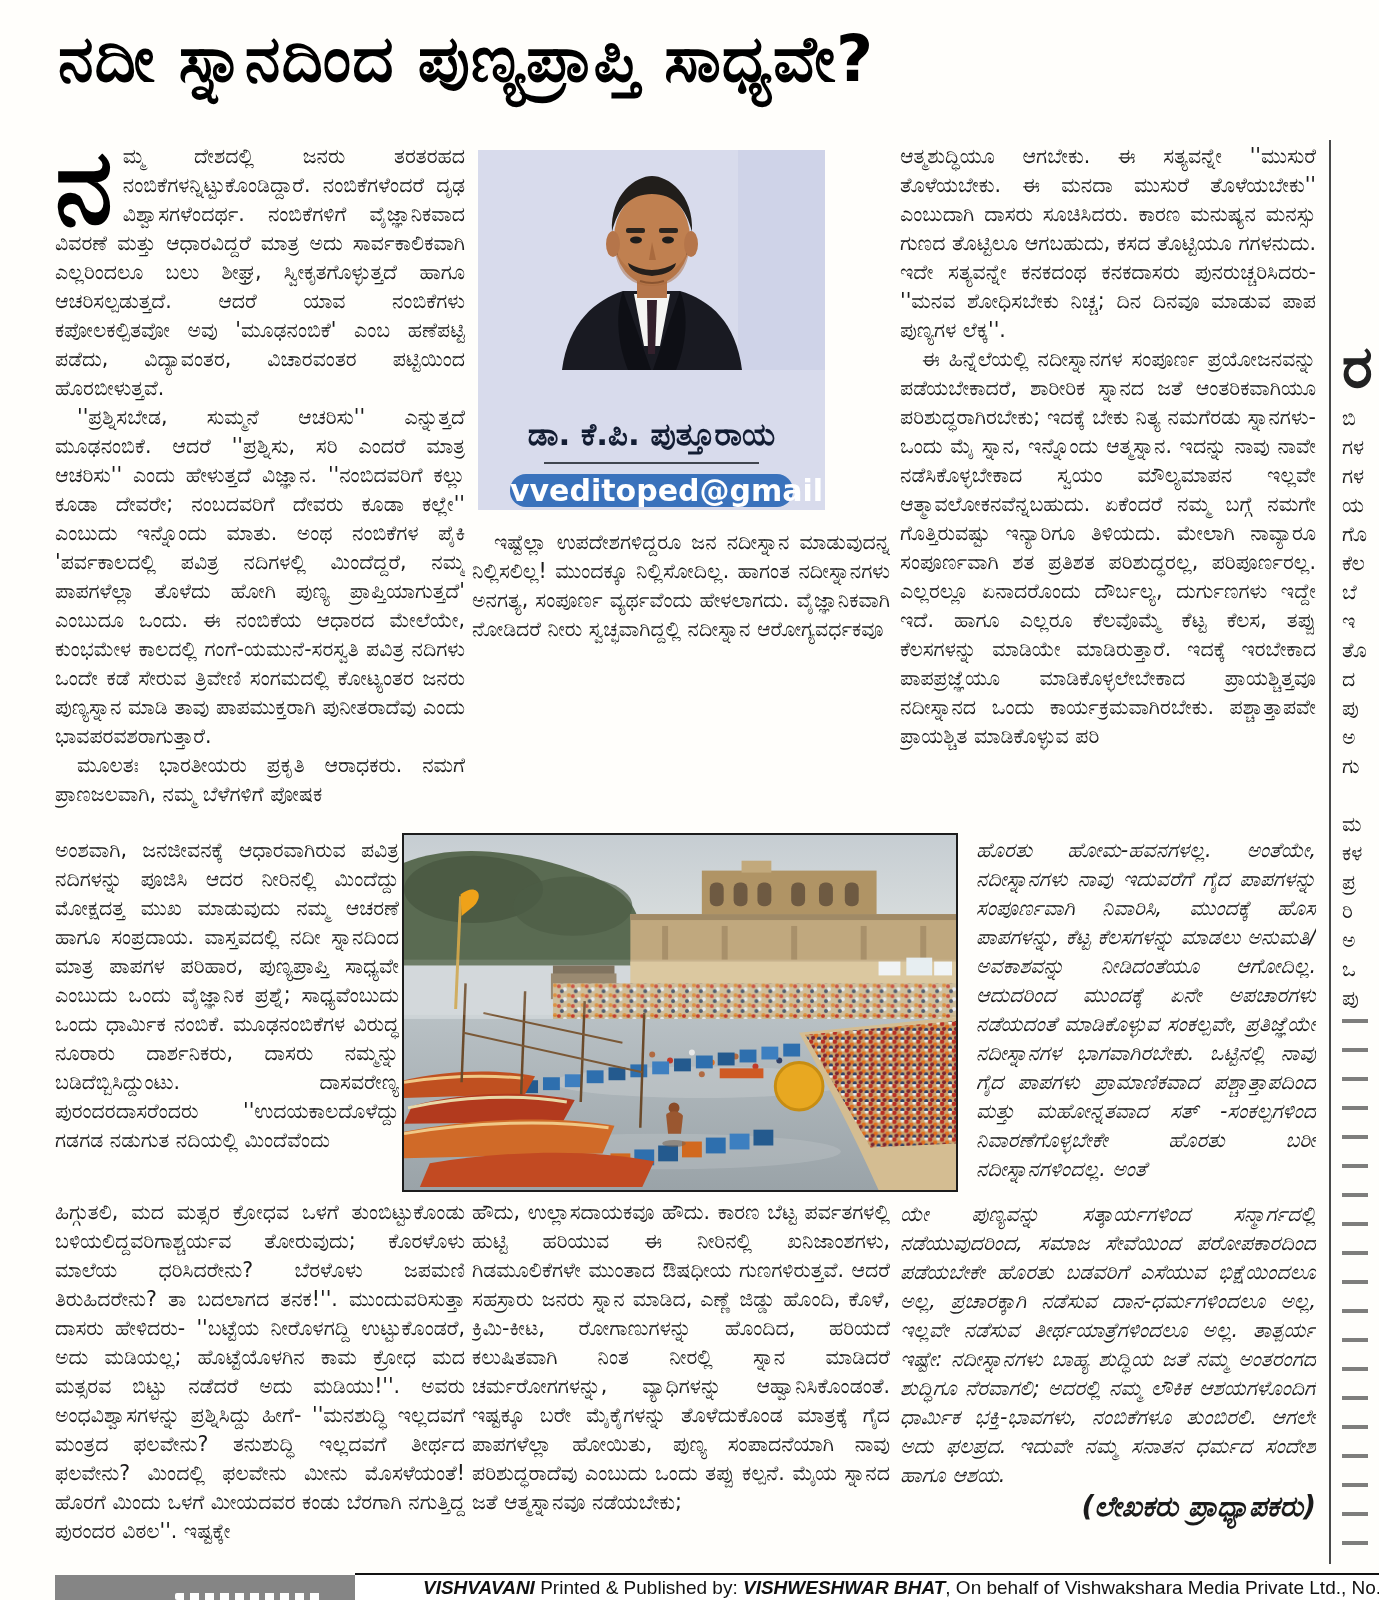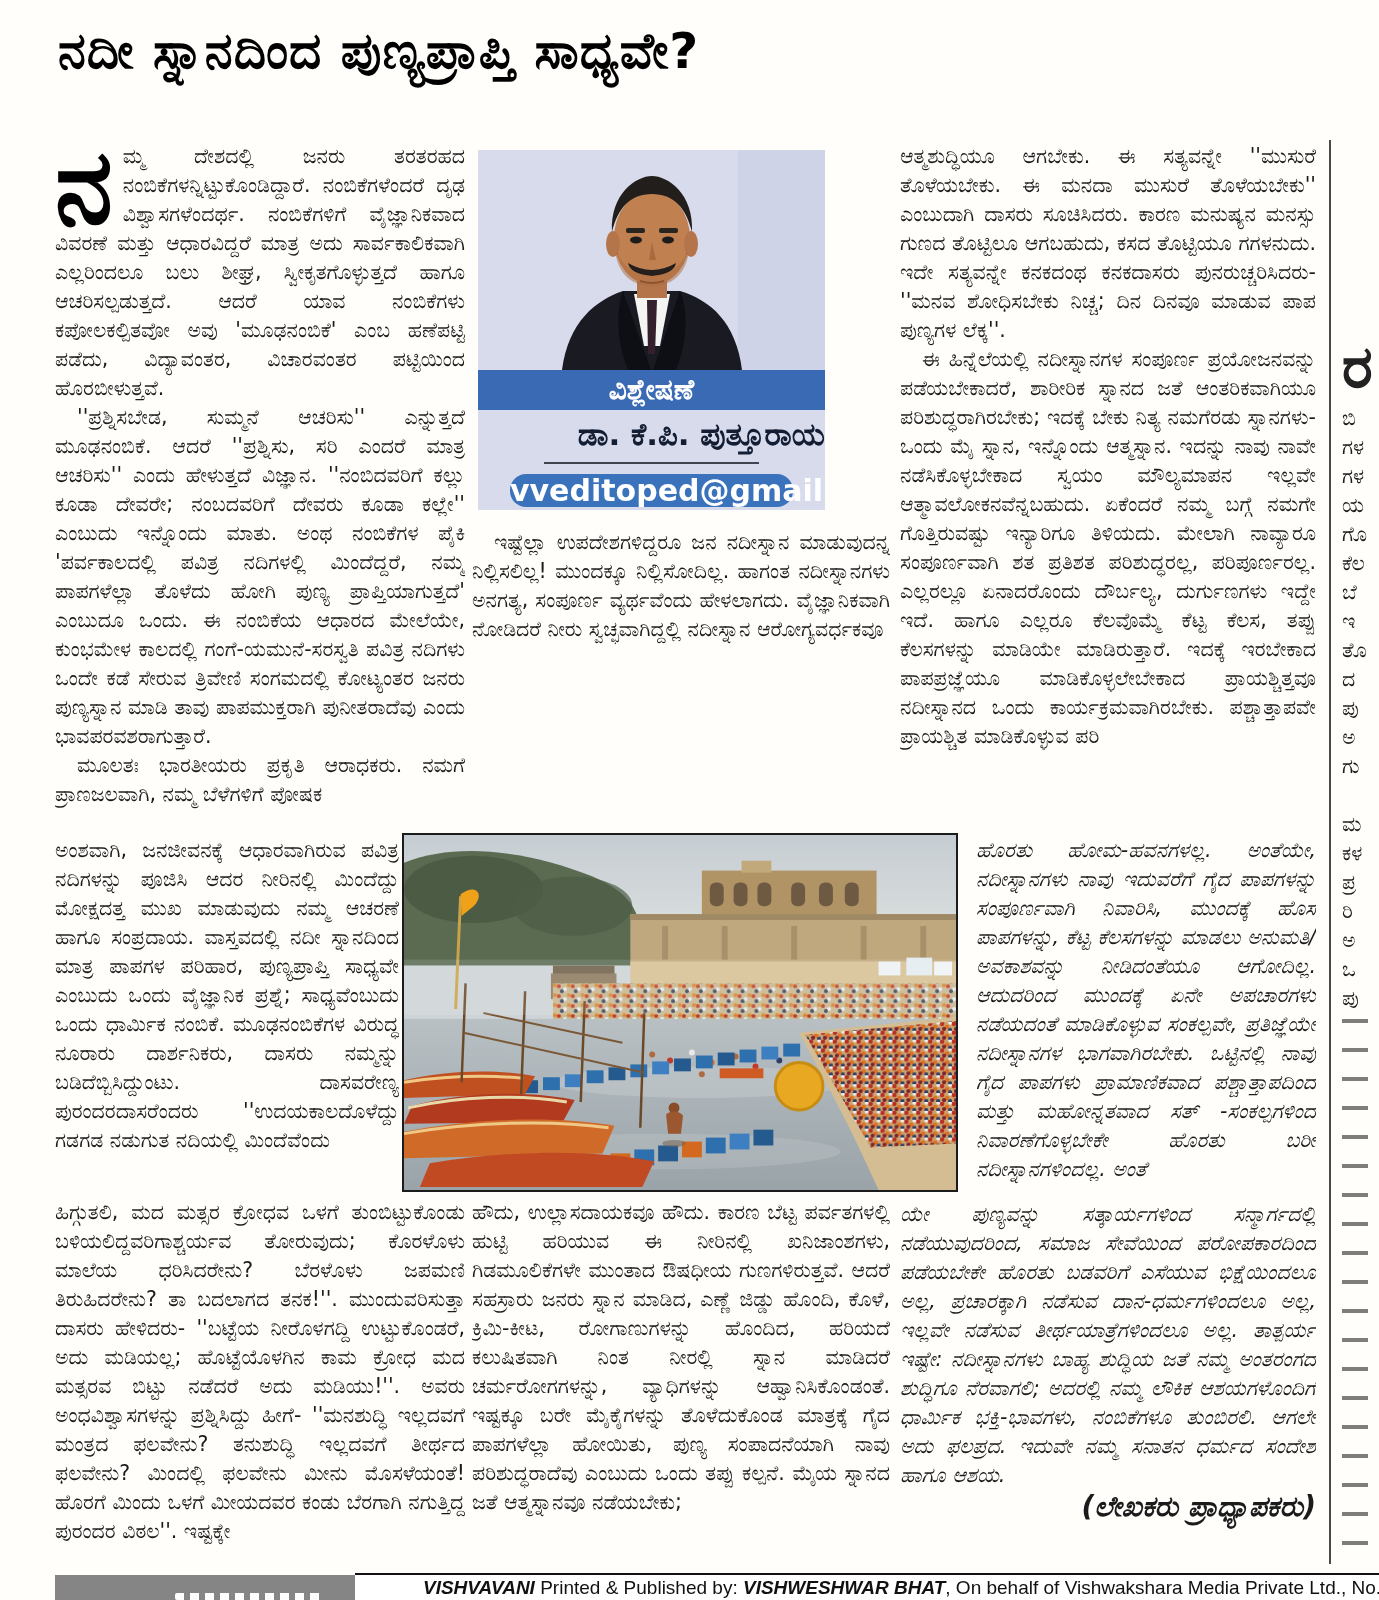--- a/index.html
+++ b/index.html
@@ -4,21 +4,21 @@
 <style>
   html,body{margin:0;padding:0;background:#e8e8e4;}
   #page{
     position:relative;width:1379px;height:1600px;margin:0 auto;
     background:#fffefb;overflow:hidden;color:#161616;
     font-family:"DejaVu Sans",sans-serif;
   }
   
   #headline{
     position:absolute;left:58px;top:22px;width:1250px;height:104px;
-    font-size:50px;font-weight:bold;color:#000;letter-spacing:1px;
+    font-size:64px;font-weight:bold;color:#000;letter-spacing:1px;
     white-space:nowrap;overflow:hidden;
   }
   
   .body-text{
     position:absolute;font-size:20.5px;line-height:29px;text-align:justify;
     color:#1b1b1b;overflow:hidden;
   }
   .body-text p{margin:0;}
   .body-text p.ind{text-indent:22px;}
   #dropcap{
@@ -39,21 +39,21 @@
     position:absolute;left:478px;top:150px;width:347px;height:360px;
     background:#d8dbec;overflow:hidden;
   }
   #author-photo{position:absolute;left:0;top:0;width:347px;height:220px;}
   #author-tag{
     position:absolute;left:0;top:220px;width:347px;height:40px;background:#3a6ab4;
     color:#fff;font-weight:bold;font-size:28px;text-align:center;line-height:40px;
   }
   #author-name{
     position:absolute;left:0;top:262px;width:347px;height:44px;color:#131d33;
-    font-weight:bold;font-size:31px;text-align:right;line-height:44px;white-space:nowrap;
+    font-weight:bold;font-size:31px;text-align:center;line-height:44px;white-space:nowrap;
   }
   #author-rule{position:absolute;left:66px;top:312px;width:215px;height:2px;background:#40454f;}
   #author-email{
     position:absolute;left:32px;top:324px;width:283px;height:33px;background:#3a72bc;
     border-radius:16px;color:#fff;font-size:30px;font-weight:bold;
     text-align:center;line-height:33px;
   }
   
   #river-photo{
     position:absolute;left:402px;top:833px;width:556px;height:359px;
@@ -136,21 +136,20 @@
         <rect x="181" y="78" width="19" height="5" rx="2" fill="#2a241f"></rect>
         <ellipse cx="158" cy="90" rx="6" ry="3.4" fill="#1d1c1b"></ellipse>
         <ellipse cx="190" cy="90" rx="6" ry="3.4" fill="#1d1c1b"></ellipse>
 
         <path d="M174,92 L171,110 L178,110 Z" fill="#a96a3e"></path>
 
         <path d="M150,113 Q174,127 198,113 Q196,124 174,126 Q152,124 150,113 Z" fill="#241f1c"></path>
         <path d="M162,131 Q174,135 186,131" stroke="#8a5430" stroke-width="2" fill="none"></path>
       </svg>
     </div>
-    <div id="author-tag">ವಿಶ್ಲೇಷಣೆ</div>
     <div id="author-name">ಡಾ. ಕೆ.ಪಿ. ಪುತ್ತೂರಾಯ</div>
     <div id="author-rule"></div>
     <div id="author-email">vveditoped@gmail.com</div>
   </div>
 
   <div id="col2a" class="body-text">
     <p class="ind">ಇಷ್ಟೆಲ್ಲಾ ಉಪದೇಶಗಳಿದ್ದರೂ ಜನ ನದೀಸ್ನಾನ ಮಾಡುವುದನ್ನ ನಿಲ್ಲಿಸಲಿಲ್ಲ! ಮುಂದಕ್ಕೂ ನಿಲ್ಲಿಸೋದಿಲ್ಲ. ಹಾಗಂತ ನದೀಸ್ನಾನಗಳು ಅನಗತ್ಯ, ಸಂಪೂರ್ಣ ವ್ಯರ್ಥವೆಂದು ಹೇಳಲಾಗದು. ವೈಜ್ಞಾನಿಕವಾಗಿ ನೋಡಿದರೆ ನೀರು ಸ್ವಚ್ಛವಾಗಿದ್ದಲ್ಲಿ ನದೀಸ್ನಾನ ಆರೋಗ್ಯವರ್ಧಕವೂ</p>
   </div>
   <div id="col2b" class="body-text">
     <p>ಹೌದು, ಉಲ್ಲಾಸದಾಯಕವೂ ಹೌದು. ಕಾರಣ ಬೆಟ್ಟ ಪರ್ವತಗಳಲ್ಲಿ ಹುಟ್ಟಿ ಹರಿಯುವ ಈ ನೀರಿನಲ್ಲಿ ಖನಿಜಾಂಶಗಳು, ಗಿಡಮೂಲಿಕೆಗಳೇ ಮುಂತಾದ ಔಷಧೀಯ ಗುಣಗಳಿರುತ್ತವೆ. ಆದರೆ ಸಹಸ್ರಾರು ಜನರು ಸ್ನಾನ ಮಾಡಿದ, ಎಣ್ಣೆ ಜಿಡ್ಡು ಹೊಂದಿ, ಕೊಳೆ, ಕ್ರಿಮಿ-ಕೀಟ, ರೋಗಾಣುಗಳನ್ನು ಹೊಂದಿದ, ಹರಿಯದೆ ಕಲುಷಿತವಾಗಿ ನಿಂತ ನೀರಲ್ಲಿ ಸ್ನಾನ ಮಾಡಿದರೆ ಚರ್ಮರೋಗಗಳನ್ನು, ವ್ಯಾಧಿಗಳನ್ನು ಆಹ್ವಾನಿಸಿಕೊಂಡಂತೆ. ಇಷ್ಟಕ್ಕೂ ಬರೇ ಮೈಕೈಗಳನ್ನು ತೊಳೆದುಕೊಂಡ ಮಾತ್ರಕ್ಕೆ ಗೈದ ಪಾಪಗಳೆಲ್ಲಾ ಹೋಯಿತು, ಪುಣ್ಯ ಸಂಪಾದನೆಯಾಗಿ ನಾವು ಪರಿಶುದ್ಧರಾದೆವು ಎಂಬುದು ಒಂದು ತಪ್ಪು ಕಲ್ಪನೆ. ಮೈಯ ಸ್ನಾನದ ಜತೆ ಆತ್ಮಸ್ನಾನವೂ ನಡೆಯಬೇಕು;</p>

